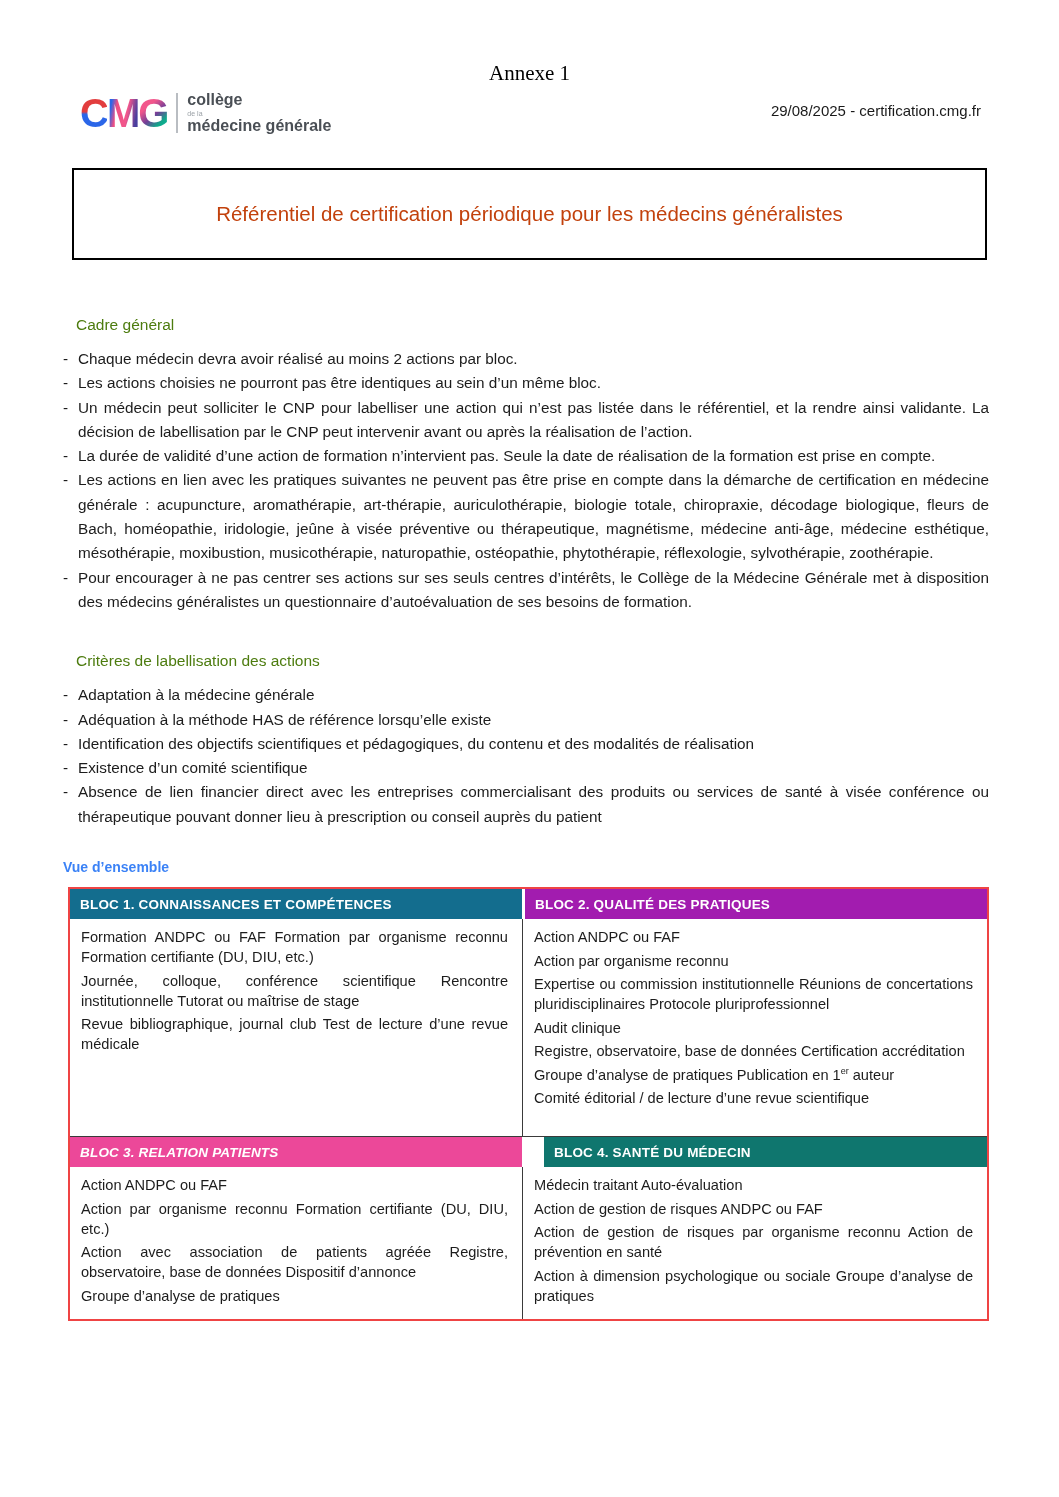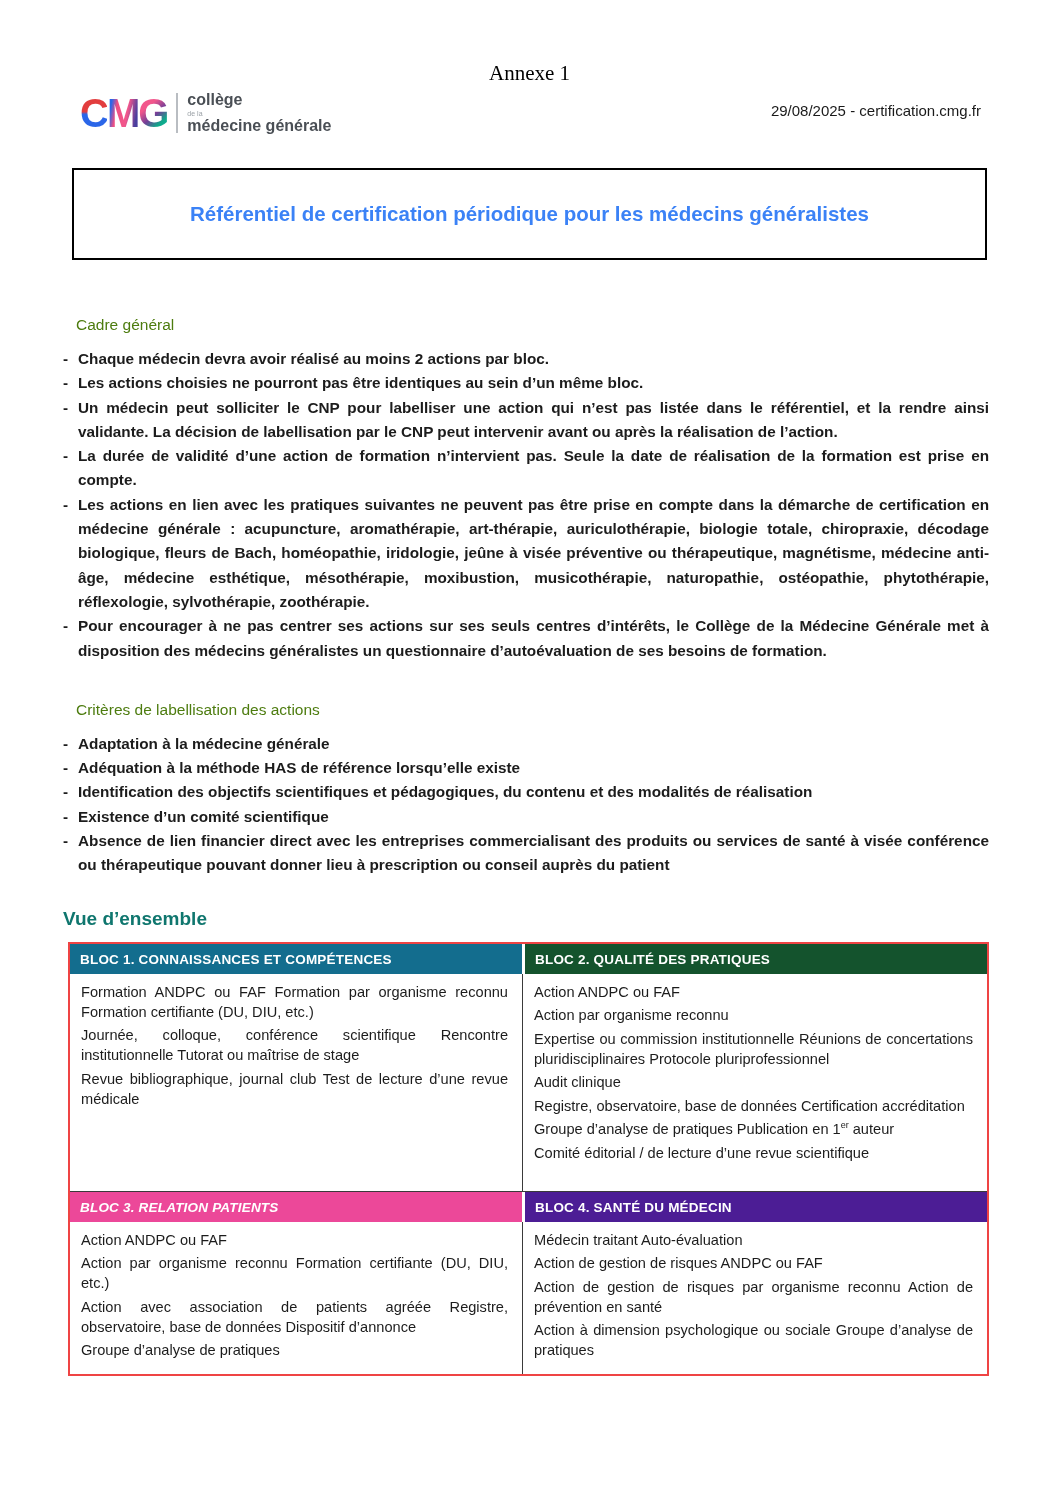--- a/index.html
+++ b/index.html
@@ -33,38 +33,38 @@
   .logo-line1{font-size:16px;}
   .logo-line2{font-size:7px;color:#9aa0a6;font-weight:400;margin:2px 0 1px;}
   .logo-line3{font-size:16px;}
   .date-line{font-size:15px;color:#1a1a1a;margin-top:10px;}
   
   .title-box{
     margin:34px 72px 0 72px;height:88px;border:2.5px solid #000;
     display:flex;align-items:center;justify-content:center;
   }
   .title-box h1{
-    margin:9px;font-size:20.5px;font-weight:700;color:#3b82f6;letter-spacing:0;
+    margin:9px;font-size:20.5px;font-weight:400;color:#c2410c;letter-spacing:0;
   }
   
   .section-heading{
     margin:56px 70px 0 76px;font-size:15.5px;font-weight:400;color:#4d7c0f;
   }
   .section-heading.second{margin-top:38px;}
   .bullets{
     list-style:none;margin:13px 70px 0 63px;padding:0;
     font-size:15.3px;line-height:24.3px;color:#1c1c1c;
   }
   .bullets li{
-    position:relative;padding-left:15px;text-align:justify;margin:0;font-weight:bold;
+    position:relative;padding-left:15px;text-align:justify;margin:0;
   }
   .bullets li::before{content:"-";position:absolute;left:0;top:0;}
   
   .overview-heading{
-    margin:30px 12px 0 63px;font-size:19px;font-weight:700;color:#0f766e;
+    margin:30px 12px 0 63px;font-size:14px;font-weight:700;color:#3b82f6;
   }
   .overview{
     margin:12px 70px 0 68px;border:2px solid #ef4444;
     display:grid;grid-template-columns:452px 1fr;background:#fff;
   }
   .ov-header{
     color:#fff;font-weight:700;font-size:13.5px;letter-spacing:.2px;
     padding:7px 10px 6px 10px;display:flex;align-items:center;height:17px;
   }
   .ov-header.right{border-left:3px solid #ffffff;}
@@ -122,39 +122,39 @@
     <li>Identification des objectifs scientifiques et pédagogiques, du contenu et des modalités de réalisation</li>
     <li>Existence d’un comité scientifique</li>
     <li>Absence de lien financier direct avec les entreprises commercialisant des produits ou services de santé à visée conférence ou thérapeutique pouvant donner lieu à prescription ou conseil auprès du patient</li>
   </ul>
 
   <div class="overview-heading">Vue d’ensemble</div>
 
   <div class="overview">
 
     <div class="ov-header" style="background: rgb(19, 109, 142);">BLOC 1. CONNAISSANCES ET COMPÉTENCES</div>
-    <div class="ov-header right" style="background: #14532d;">BLOC 2. QUALITÉ DES PRATIQUES</div>
+    <div class="ov-header right" style="background: #a21caf;">BLOC 2. QUALITÉ DES PRATIQUES</div>
 
     <div class="ov-cell row1">
       <p>Formation ANDPC ou FAF Formation par organisme reconnu Formation certifiante (DU, DIU, etc.)</p>
       <p>Journée, colloque, conférence scientifique Rencontre institutionnelle Tutorat ou maîtrise de stage</p>
       <p>Revue bibliographique, journal club Test de lecture d’une revue médicale</p>
     </div>
     <div class="ov-cell row1 right">
       <p>Action ANDPC ou FAF</p>
       <p>Action par organisme reconnu</p>
       <p>Expertise ou commission institutionnelle Réunions de concertations pluridisciplinaires Protocole pluriprofessionnel</p>
       <p>Audit clinique</p>
       <p>Registre, observatoire, base de données Certification accréditation</p>
       <p><span>Groupe d’analyse de pratiques Publication en 1</span><sup>er</sup><span> auteur</span></p>
       <p>Comité éditorial / de lecture d’une revue scientifique</p>
     </div>
 
     <div class="ov-header" style="background: #ec4899; font-style: italic;">BLOC 3. RELATION PATIENTS</div>
-    <div class="ov-header right" style="background: #4c1d95;">BLOC 4. SANTÉ DU MÉDECIN</div>
+    <div class="ov-header right" style="background: #0f766e; margin-left: 19px;">BLOC 4. SANTÉ DU MÉDECIN</div>
 
     <div class="ov-cell row2">
       <p>Action ANDPC ou FAF</p>
       <p>Action par organisme reconnu Formation certifiante (DU, DIU, etc.)</p>
       <p>Action avec association de patients agréée Registre, observatoire, base de données Dispositif d’annonce</p>
       <p>Groupe d’analyse de pratiques</p>
     </div>
     <div class="ov-cell row2 right">
       <p>Médecin traitant Auto-évaluation</p>
       <p>Action de gestion de risques ANDPC ou FAF</p>

